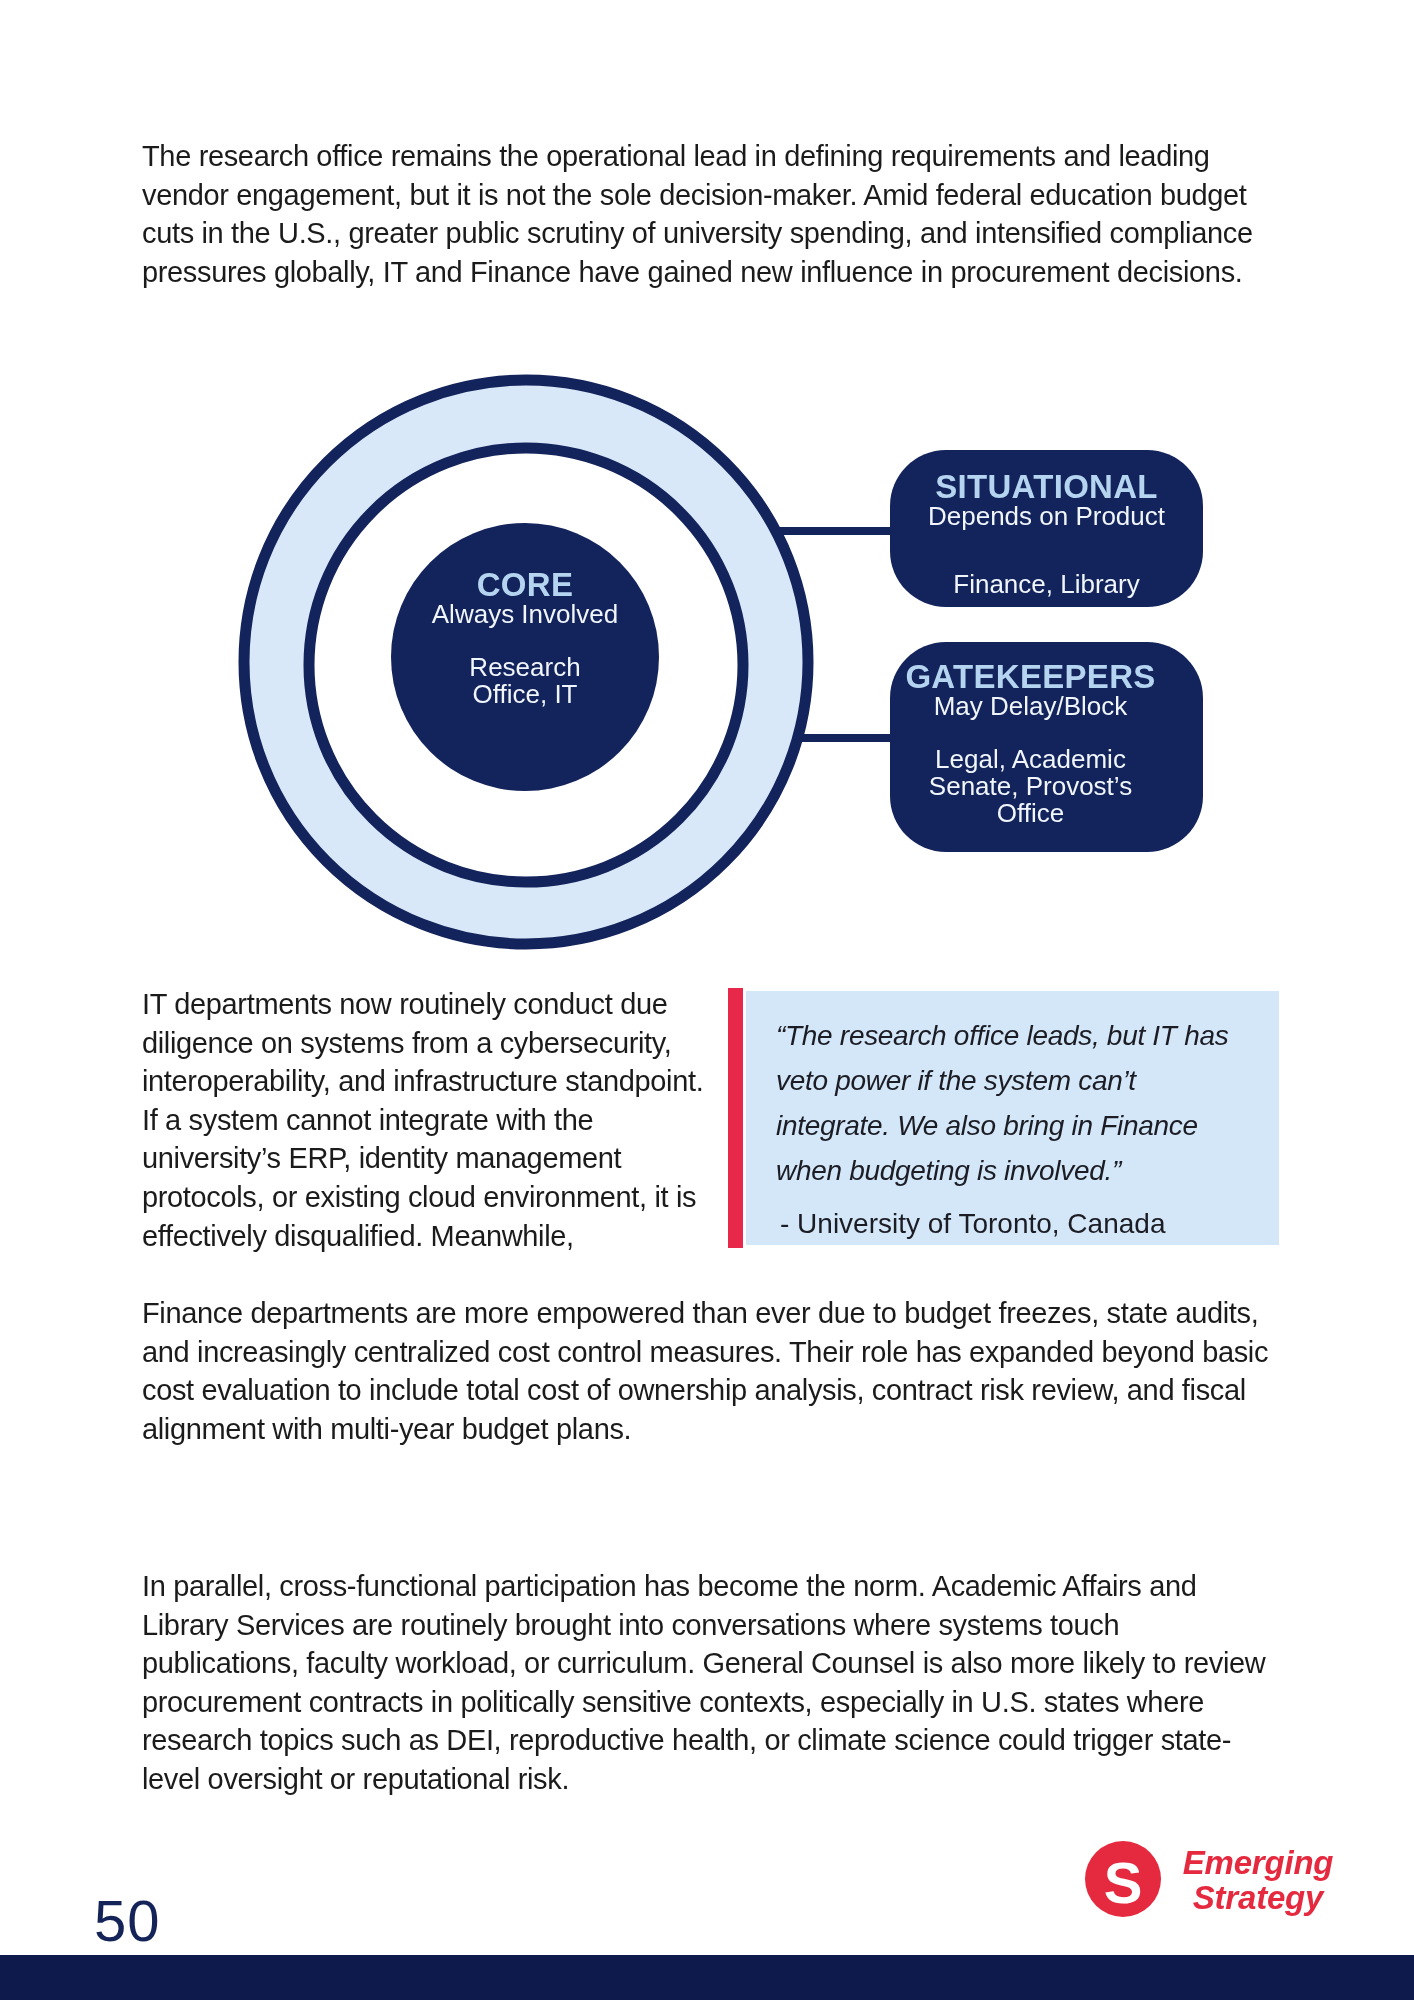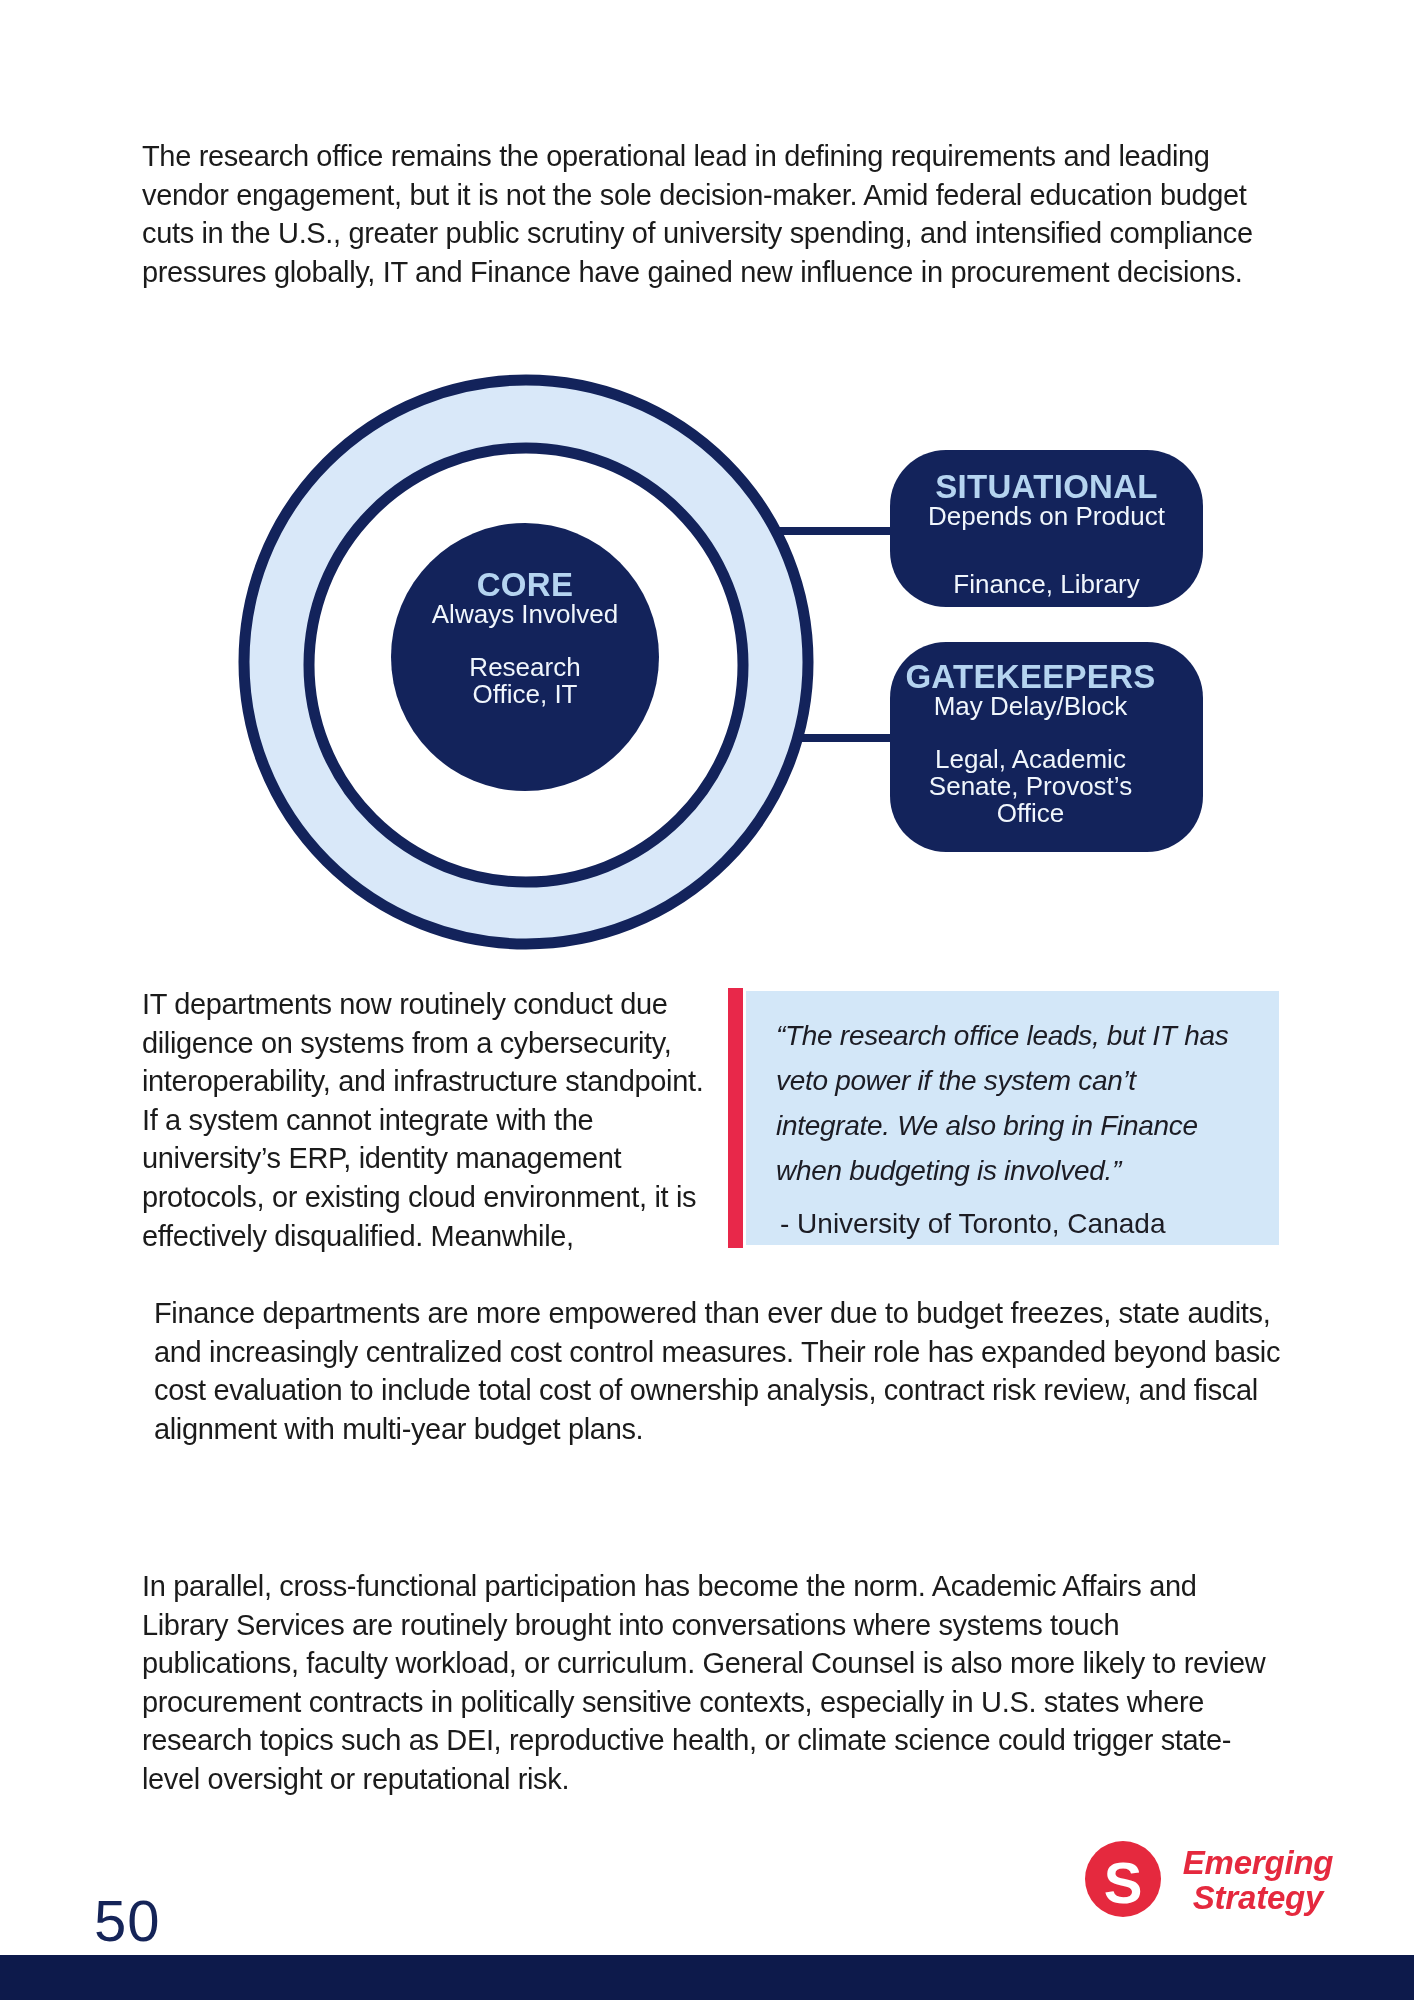--- a/index.html
+++ b/index.html
@@ -2,21 +2,21 @@
 <html><head>
 <meta charset="utf-8">
 <style>
   html,body{margin:0;padding:0;background:#ffffff;}
   .page{position:relative;width:1414px;height:2000px;background:#ffffff;overflow:hidden;
         font-family:"Liberation Sans",sans-serif;padding-left:28px;}
   .body-par{position:absolute;margin:0;font-size:29px;line-height:38.6px;color:#1b1b1b;
             letter-spacing:-0.35px;}
   .para1{left:142px;top:137px;width:1140px;}
   .col-left{left:142px;top:985px;width:575px;}
-  .para3{left:154px;top:1294px;width:1140px;}
+  .para3{left:142px;top:1294px;width:1140px;}
   .para4{left:142px;top:1567px;width:1140px;}
 
   .diagram-svg{position:absolute;left:0;top:360px;width:1414px;height:600px;}
 
   .ring-text{position:absolute;text-align:center;color:#F0F6FC;}
   .ring-title{font-size:33px;font-weight:bold;color:#B5D4F0;line-height:30px;letter-spacing:0.3px;}
   .ring-sub{font-size:26px;line-height:28px;}
   .ring-members{font-size:26px;line-height:27px;}
   .core-group{left:415px;top:570px;width:220px;}
   .core-group .ring-members{margin-top:26px;padding:0 20px;}

